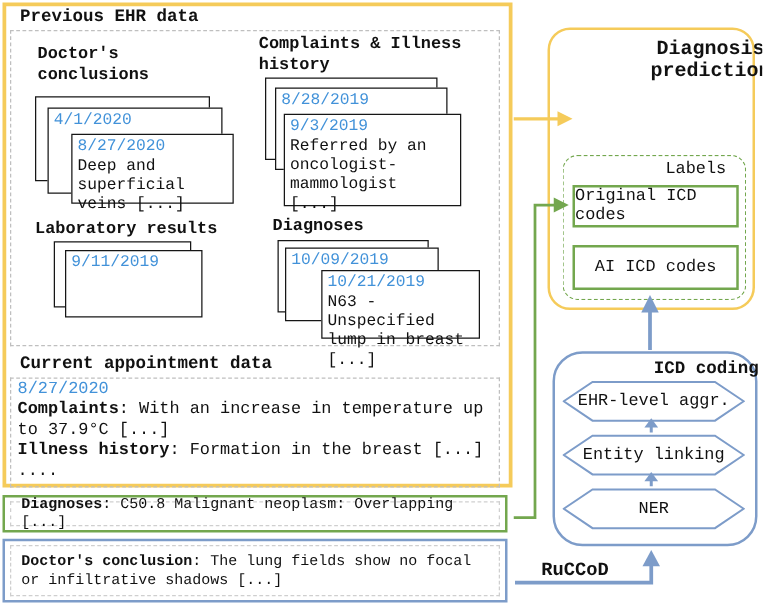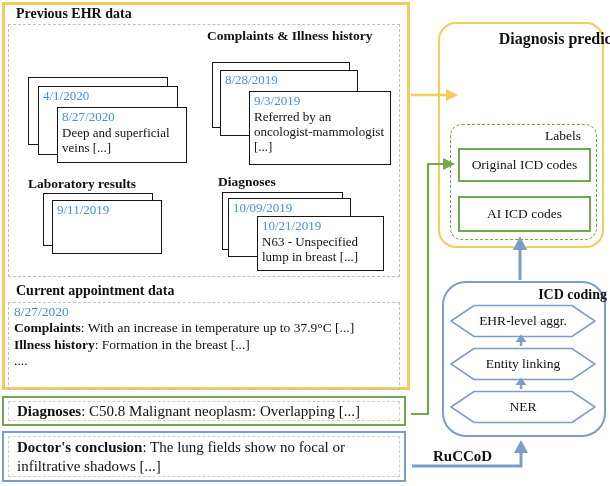--- a/index.html
+++ b/index.html
@@ -2,39 +2,39 @@
 <html style="--c-yellow: #F5CB5A; --c-green: #73A74E; --c-blue: #7D9CC9; --c-dateblue: #4292D9; --c-dashgray: #BFBFBF; --c-cardborder: #161616;"><head>
 <meta charset="utf-8">
 <style>
   :root{
     --c-yellow:#F5CB5A; --c-green:#73A74E; --c-blue:#7D9CC9;
     --c-dateblue:#4292D9; --c-dashgray:#BFBFBF; --c-cardborder:#161616;
   }
   html,body{margin:0;padding:0;background:#fff;}
   #stage{
     position:relative; width:610px; height:486px; background:#fff;
-    font-family:Liberation Serif, serif; color:#111; overflow:hidden;
+    font-family:Liberation Mono, monospace; color:#111; overflow:hidden;
   }
   .abs{position:absolute;}
   .bold{font-weight:bold;}
   
   .outer-yellow{left:2px; top:2px; width:402px; height:382px; border:3px solid var(--c-yellow);}
   .sec-title{font-weight:bold; font-size:14px; line-height:1.15;}
   .dashed-box{border:1px dashed var(--c-dashgray);}
   
   .card{position:absolute; background:#fff; border:1.5px solid var(--c-cardborder); box-sizing:border-box;}
   .card .date{color:var(--c-dateblue); font-size:13px; line-height:1.15; padding:2px 4px 0 4px;}
   .card .txt{font-size:13px; line-height:1.17; padding:0 4px 2px 4px;}
   .stack-heading{font-weight:bold; font-size:13.5px; line-height:1.25;}
   
   .green-row{left:2px; top:396px; width:400px; height:26px; border:2px solid var(--c-green);}
   .blue-row{left:2px; top:431px; width:400px; height:47px; border:2.5px solid var(--c-blue);}
   .row-inner{position:absolute; left:4px; top:3px; right:4px; bottom:3px; border:1px dashed #cfcfcf;
              display:flex; flex-direction:column; justify-content:center; padding:0 8px; box-sizing:border-box;
-             font-size:15px; line-height:1.25;}
+             font-size:12px; line-height:1.25;}
   
   .dp-box{left:438px; top:22px; width:162px; height:222px; border:2.5px solid var(--c-yellow); border-radius:18px;}
   .dp-title{left:438px; top:30px; width:167px; text-align:center; font-weight:bold; font-size:16px;padding-left:47px;}
   .input-box{left:456px; top:72px; width:133px; height:40px; border:2px solid var(--c-yellow);
              display:flex; align-items:center; justify-content:center; font-size:13.5px;}
   .labels-box{left:450px; top:124px; width:145px; height:114px; border:1.5px dashed var(--c-green); border-radius:12px;}
   .labels-caption{left:450px; top:128px; width:131px; text-align:right; font-size:13.5px;}
   .green-box{border:2px solid var(--c-green); display:flex; align-items:center; justify-content:center; font-size:13.5px; background:#fff;}
   .orig-box{left:458px; top:148px; width:129px; height:30px;}
   .ai-box{left:458px; top:196px; width:129px; height:32px;}
@@ -48,35 +48,36 @@
 </style>
 </head>
 <body>
 
 <div id="stage">
 
   <div class="abs outer-yellow"></div>
   <div class="abs sec-title" style="left:16px; top:6px;">Previous EHR data</div>
   <div class="abs dashed-box" style="left:8px; top:24px; width:390px; height:251px;"></div>
 
+  <div class="abs stack-heading" style="left:30px; top:36px; width:115px;">Doctor's conclusions</div>
   <div class="card" style="left:28px; top:77px; width:140px; height:68px; z-index:1;"></div>
   <div class="card" style="left:38px; top:86px; width:140px; height:69px; z-index:2;">
     <div class="date">4/1/2020</div>
   </div>
   <div class="card" style="left:57px; top:107px; width:130px; height:56px; z-index:3;">
     <div class="date">8/27/2020</div>
     <div class="txt">Deep and superficial veins [...]</div>
   </div>
 
   <div class="abs stack-heading" style="left:207px; top:28px; width:170px;">Complaints &amp; Illness history</div>
   <div class="card" style="left:212px; top:62px; width:138px; height:66px; z-index:1;"></div>
   <div class="card" style="left:220px; top:70px; width:138px; height:66px; z-index:2;">
     <div class="date">8/28/2019</div>
   </div>
-  <div class="card" style="left:227px; top:91px; width:142px; height:74px; z-index:3;margin-left:22px;">
+  <div class="card" style="left:227px; top:91px; width:142px; height:74px; z-index:3;">
     <div class="date">9/3/2019</div>
     <div class="txt">Referred by an oncologist-mammologist [...]</div>
   </div>
 
   <div class="abs stack-heading" style="left:28px; top:176px; width:180px;">Laboratory results</div>
   <div class="card" style="left:43px; top:193px; width:110px; height:53px; z-index:1;"></div>
   <div class="card" style="left:52px; top:200px; width:110px; height:54px; z-index:2;">
     <div class="date">9/11/2019</div>
   </div>
 

